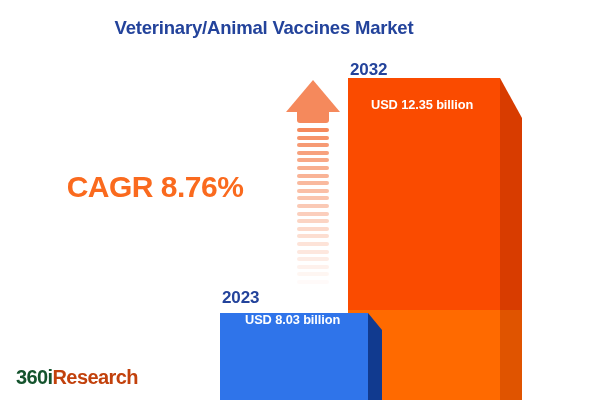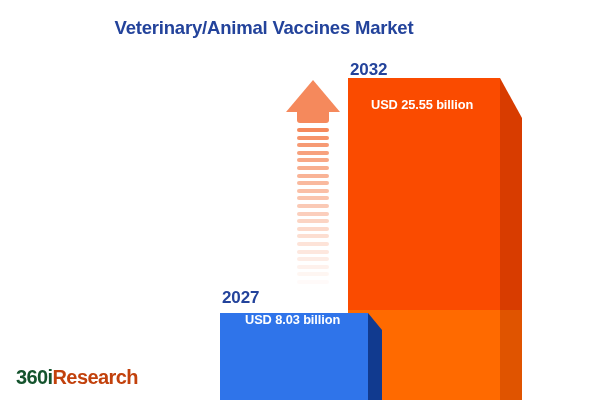--- a/index.html
+++ b/index.html
@@ -184,20 +184,21 @@
   #year-2024 { left: 222px; top: 288px; }
 </style>
 </head>
 <body>
 
 <div id="infographic">
 
   <div class="title">Veterinary/Animal Vaccines Market</div>
 
   <div class="copy-block">
+    <div class="cagr">CAGR 8.76%</div>
   </div>
 
   <div class="arrow">
     <div class="arrow-head"></div>
     <div class="arrow-neck"></div>
     <div class="arrow-stripes" id="arrow-stripes">
         <div class="stripe" style="background: rgb(245, 137, 92);"></div>
         <div class="stripe" style="background: rgba(245, 137, 92, 0.918);"></div>
         <div class="stripe" style="background: rgba(245, 137, 92, 0.855);"></div>
         <div class="stripe" style="background: rgba(245, 137, 92, 0.796);"></div>
@@ -222,23 +223,23 @@
       </div>
   </div>
 
   <div class="year-label" id="year-2032">2032</div>
   <div class="bar3d" id="bar-2032">
     <div class="bar-front"></div>
     <div class="bar-lower"></div>
     <div class="bar-side"></div>
     <div class="bar-lower-side"></div>
   </div>
-  <div class="bar-value" id="value-2032">USD 25.55 billion</div>
-
-  <div class="year-label" id="year-2024">2027</div>
+  <div class="bar-value" id="value-2032">USD 12.35 billion</div>
+
+  <div class="year-label" id="year-2024">2023</div>
   <div class="bar3d" id="bar-2024">
     <div class="bar-front"></div>
     <div class="bar-side"></div>
   </div>
   <div class="bar-value" id="value-2024">USD 8.03 billion</div>
 
   <div class="logo">
     <span class="logo-360i">360i</span><span class="logo-research">Research</span>
   </div>
 

